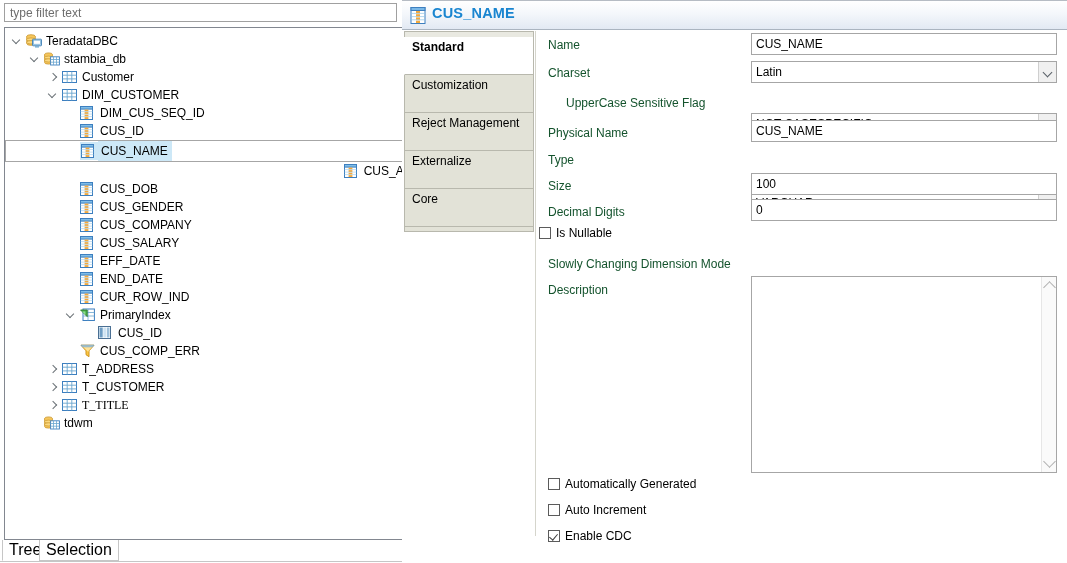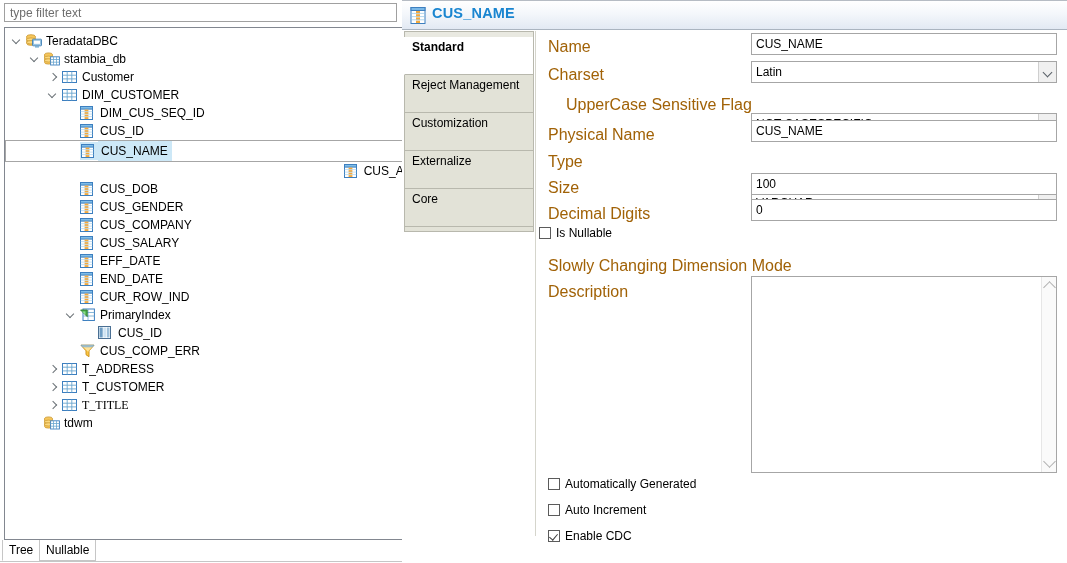--- a/index.html
+++ b/index.html
@@ -45,21 +45,21 @@
   .twisty.has.open::before{
     transform:rotate(45deg);left:2px;top:5px;
   }
   .ico{width:18px;height:18px;flex:0 0 18px;position:relative;display:inline-block;}
   .ico svg{position:absolute;left:1px;top:2px;}
 
   
   #tree-tabs{position:absolute;left:0;top:540px;width:402px;height:23px;}
   #tree-tabs .bar{position:absolute;left:0;top:21px;width:402px;height:1px;background:#c6c6c6;}
   .ttab{
-    position:absolute;top:0;height:21px;line-height:20px;font-size:12px;
+    position:absolute;top:0;height:21px;line-height:20px;font-size:16px;
     padding:0 6px;box-sizing:border-box;
     border-left:1px solid #c6c6c6;border-right:1px solid #c6c6c6;
     background:#fff;color:#000;
   }
   .ttab.active{border-bottom:1px solid #fff;font-weight:400;}
   .ttab.inactive{border-bottom:1px solid #c6c6c6;}
 
   
   #right-panel{position:absolute;left:402px;top:0;width:665px;height:563px;background:#fff;}
   #header{
@@ -86,21 +86,21 @@
     padding-left:7px;font-size:12px;color:#000;background:#e2e2d7;
   }
   .stab.active{background:#fff;font-weight:bold;border-left-color:#fff;border-right:1px solid #b8b8ad;}
   #side-tabs .tail{
     height:5px;border:1px solid #b8b8ad;border-top:none;background:#e2e2d7;box-sizing:border-box;
   }
   #tabs-divider{position:absolute;left:133px;top:31px;width:1px;height:505px;background:#d5d5cc;}
 
   
   #form{position:absolute;left:136px;top:31px;width:529px;height:532px;}
-  .flabel{position:absolute;font-size:16px;color:#a16207;white-space:nowrap;}
+  .flabel{position:absolute;font-size:12px;color:#14532d;white-space:nowrap;}
   .fctl{position:absolute;box-sizing:border-box;}
   .txt{
     height:22px;border:1px solid #a6a6a6;background:#fff;
     font-size:12px;line-height:20px;padding:0 4px;color:#000;
     font-family:"Liberation Sans", sans-serif;box-sizing:border-box;outline:none;
   }
   .sel{
     height:22px;border:1px solid #a6a6a6;background:#fff;
     font-size:12px;line-height:20px;padding:0 4px;color:#000;
     position:relative;box-sizing:border-box;
@@ -484,21 +484,21 @@
                 <line x1="12.5" y1="4.8" x2="12.5" y2="13" stroke="#6aa6cf" stroke-width="0.8"></line>
               </svg>
             </span>
             <span class="lbl">tdwm</span>
           </div>
         </div>
     </div>
     <div id="tree-tabs">
       <div class="bar"></div>
     <div class="ttab active" style="left: 2px;">Tree</div>
-        <div class="ttab inactive" style="left: 39px;">Nullable</div>
+        <div class="ttab inactive" style="left: 39px;">Selection</div>
       </div>
   </div>
 
   <div id="right-panel">
 
     <div id="header">
       <span class="hicon">
         <svg width="16" height="17" viewBox="0 0 16 17">
           <rect x="1" y="0.5" width="14" height="16" fill="#ffffff" stroke="#3d7fbf" stroke-width="1"></rect>
           <rect x="1" y="0.5" width="14" height="3" fill="#79b8e8" stroke="#3d7fbf" stroke-width="1"></rect>
@@ -510,22 +510,22 @@
           <line x1="1" y1="9.6" x2="15" y2="9.6" stroke="#8fc4e8" stroke-width="0.7"></line>
           <line x1="1" y1="12.8" x2="15" y2="12.8" stroke="#8fc4e8" stroke-width="0.7"></line>
         </svg>
       </span>
       <span class="htitle">CUS_NAME</span>
     </div>
 
     <div id="side-tabs">
       <div class="strip"></div>
     <div class="stab active">Standard</div>
+        <div class="stab">Customization</div>
         <div class="stab">Reject Management</div>
-        <div class="stab">Customization</div>
         <div class="stab">Externalize</div>
         <div class="stab">Core</div>
         <div class="tail"></div>
       </div>
     <div id="tabs-divider"></div>
 
     <div id="form">
 
       <div class="flabel" style="left:10px;top:7px;">Name</div>
       <input class="fctl txt" style="left: 213px; top: 2px; width: 306px;" value="CUS_NAME">

